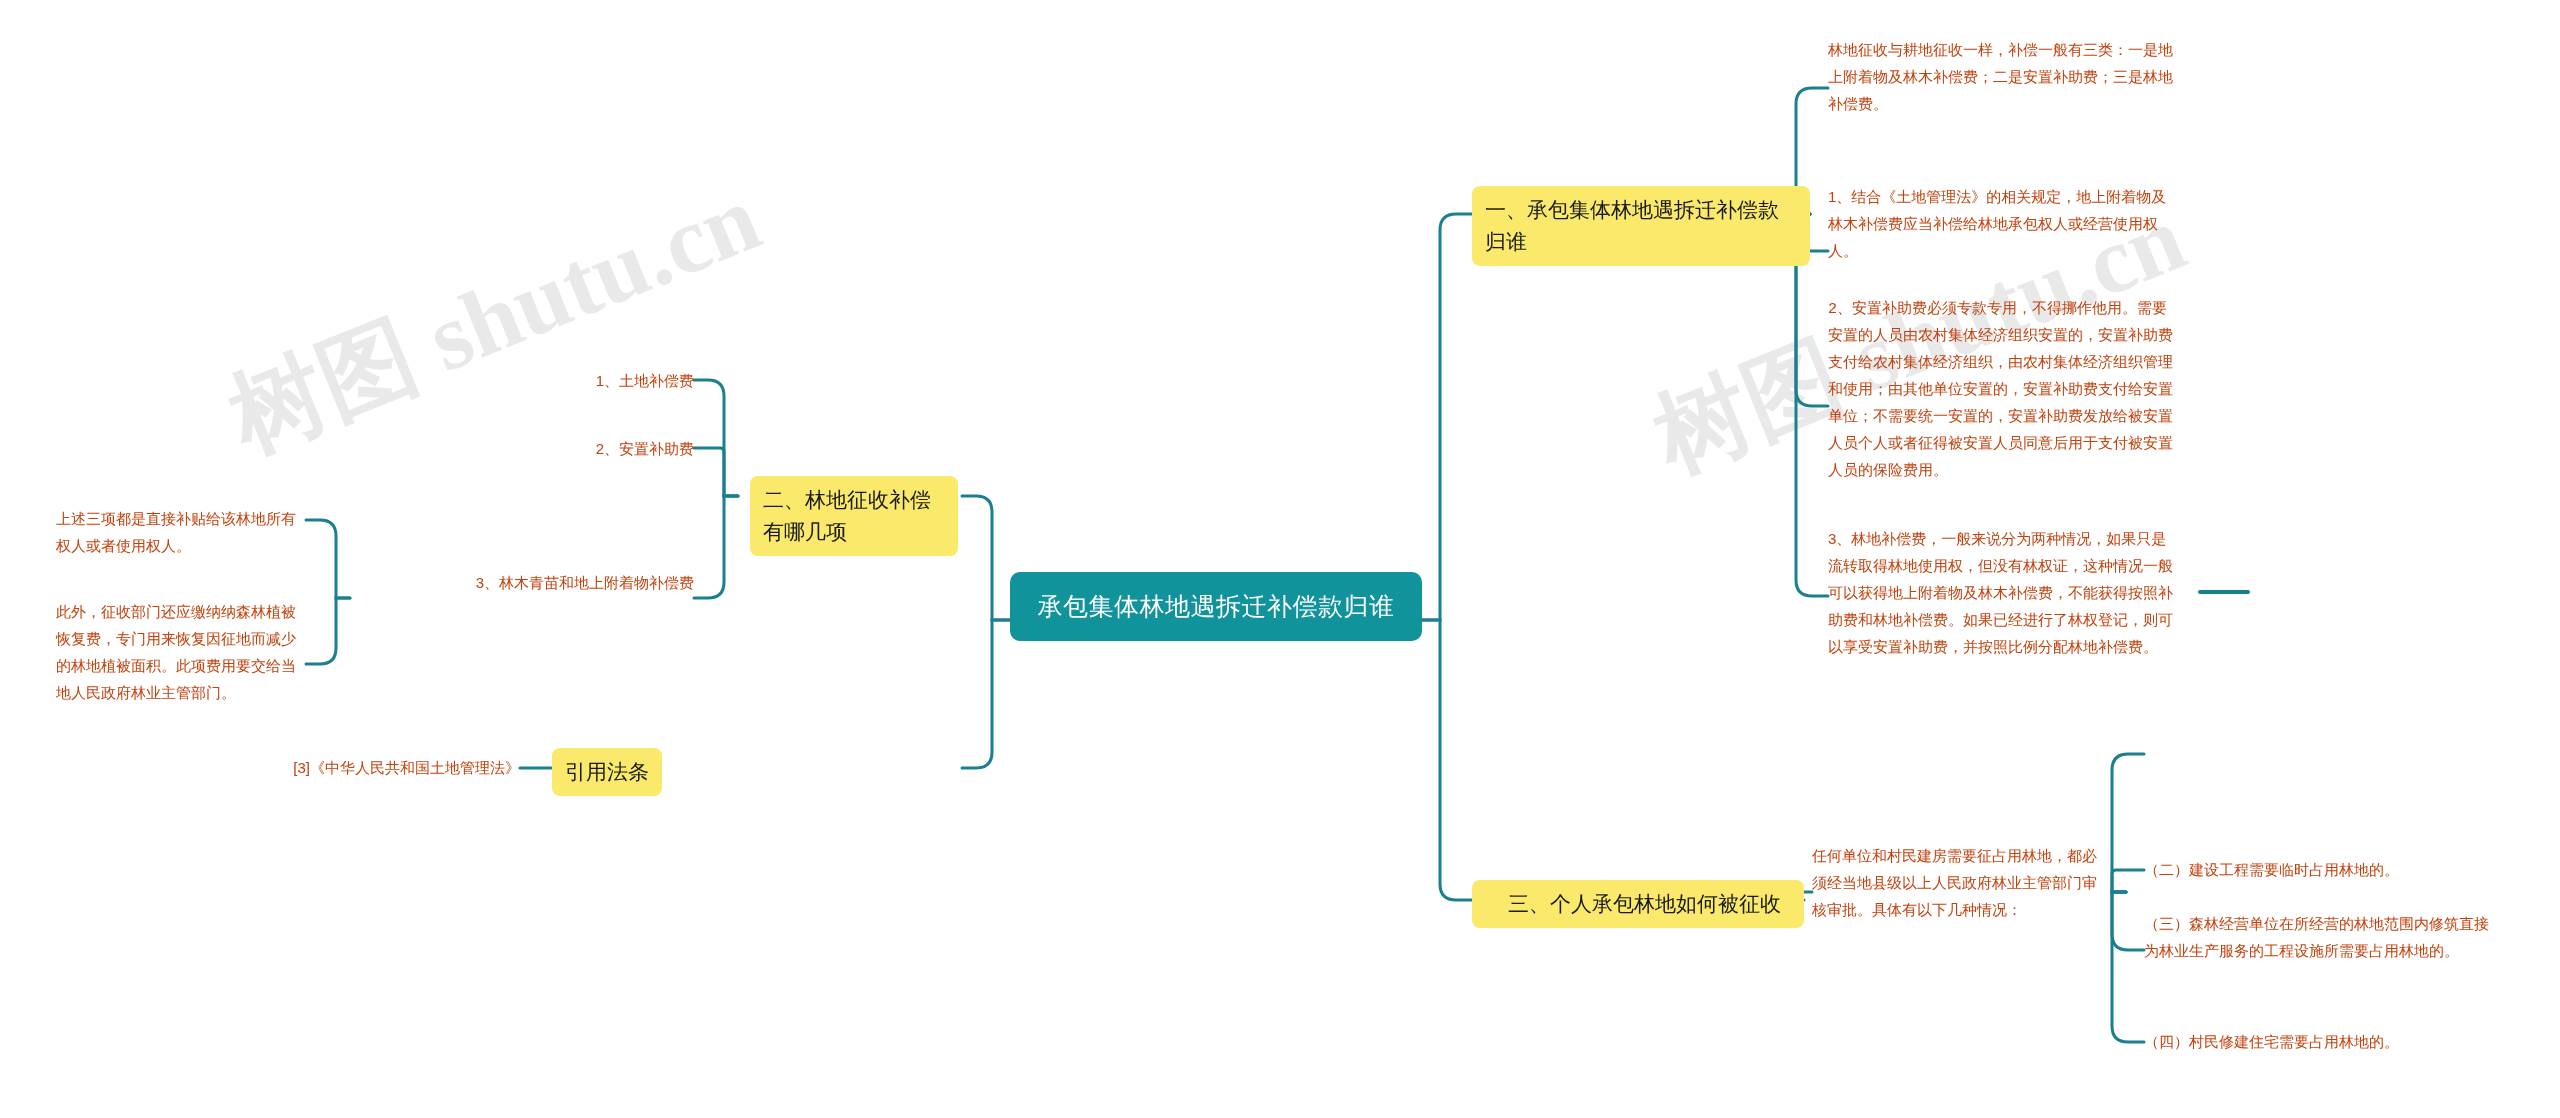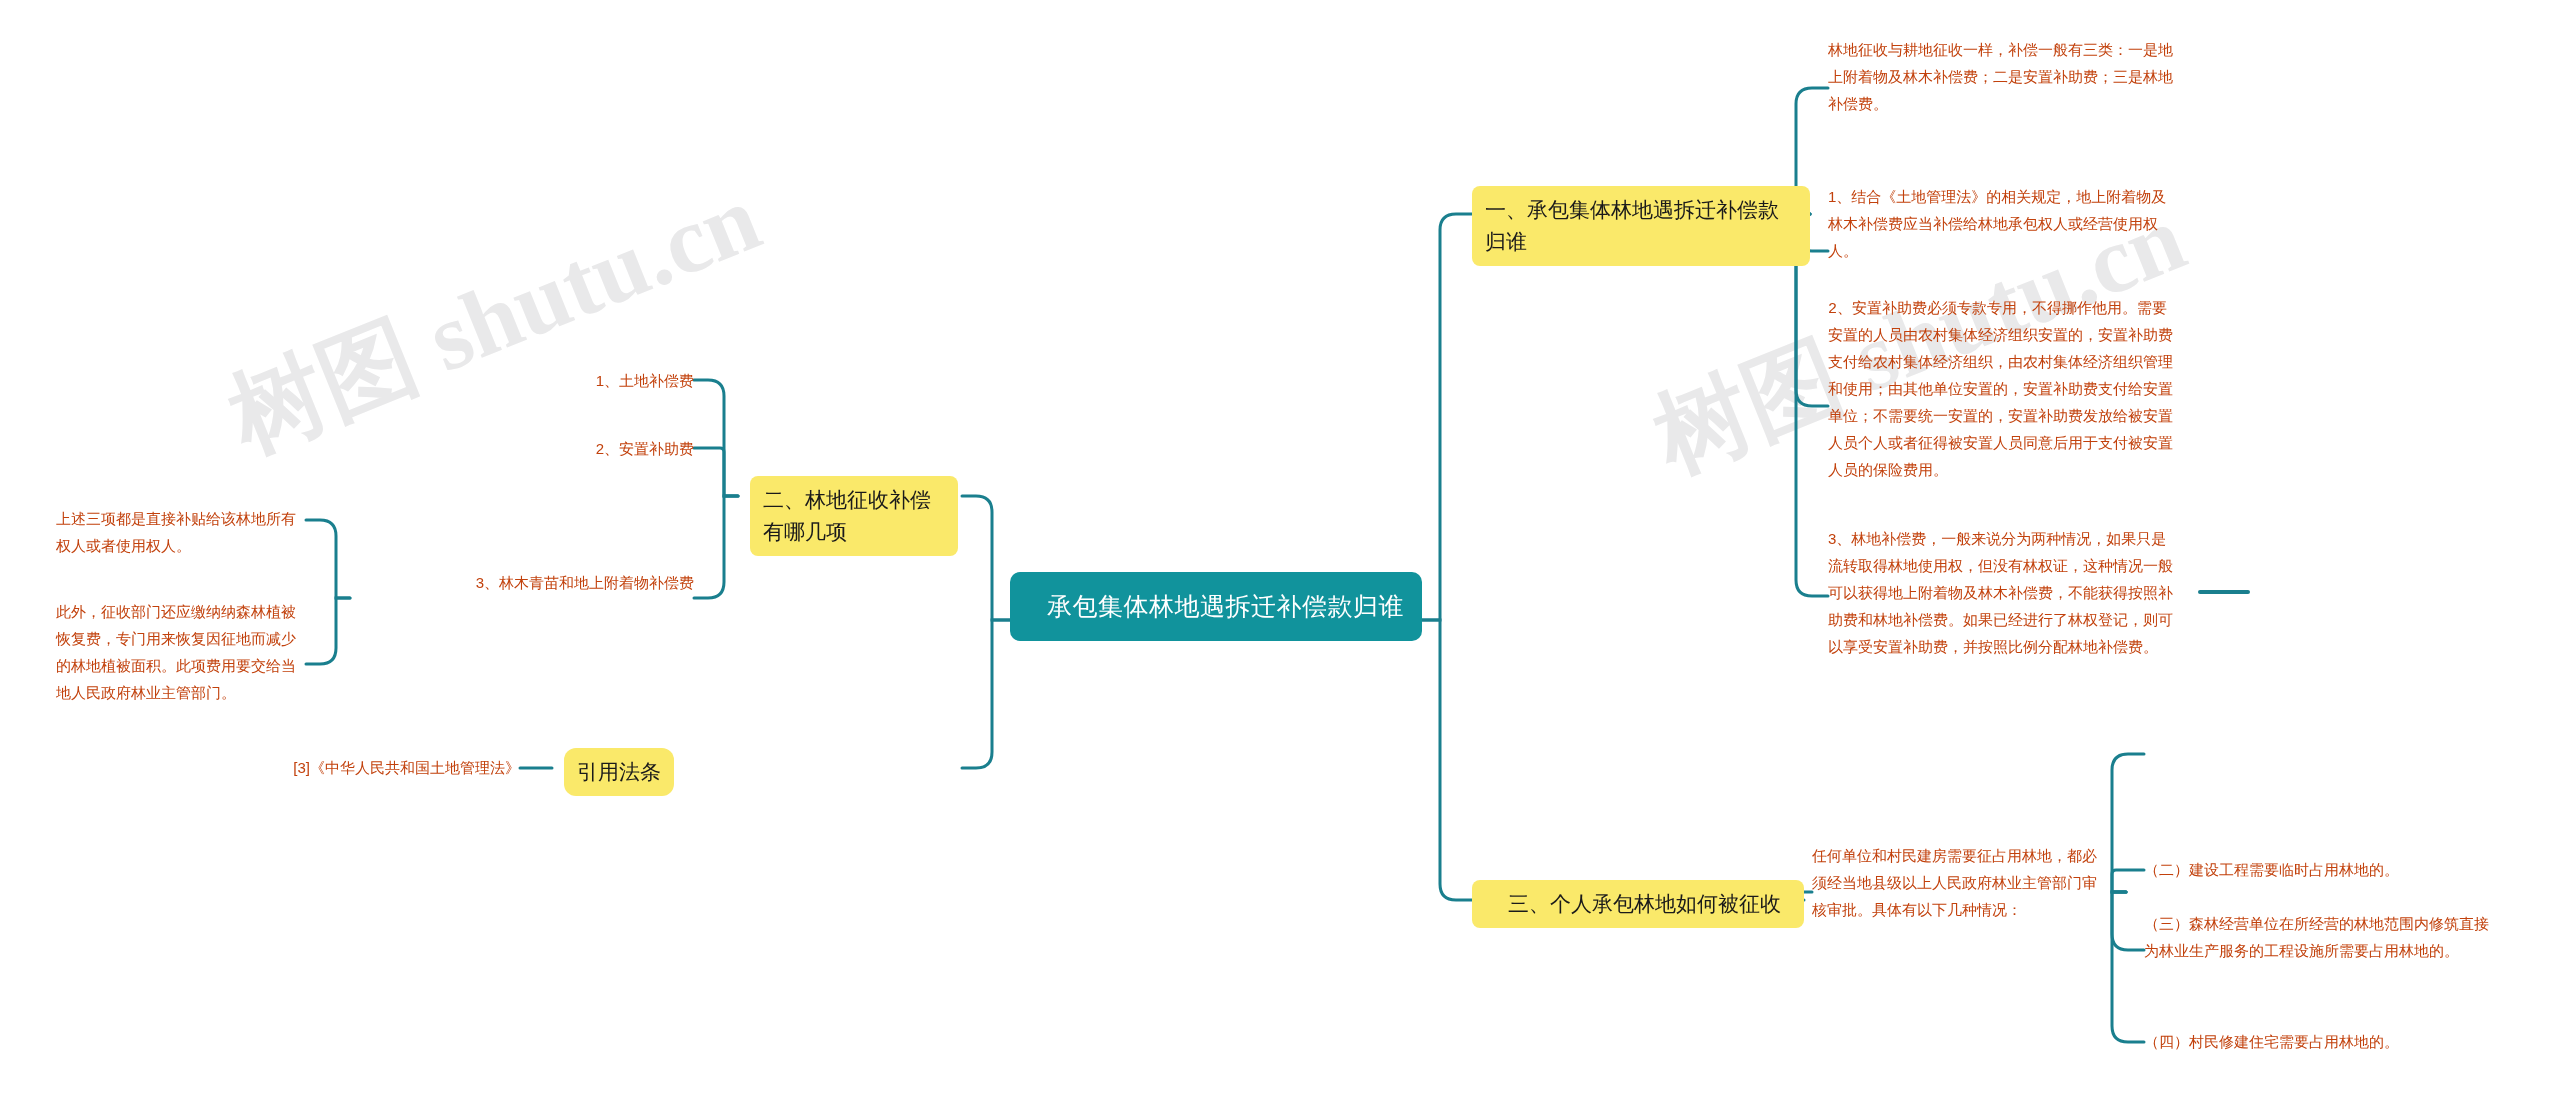--- a/index.html
+++ b/index.html
@@ -16,21 +16,21 @@
     font-family:"Liberation Serif","DejaVu Serif",serif;
     user-select:none;white-space:nowrap;
   }
   .wm.a{left:215px;top:255px;transform:rotate(-22deg);}
   .wm.b{left:1640px;top:275px;transform:rotate(-22deg);}
 
   .node{position:absolute;box-sizing:border-box;}
 
   .root{
     background:#11939c;color:#ffffff;border-radius:10px;
-    font-size:25px;line-height:37px;text-align:right;
+    font-size:25px;line-height:37px;text-align:center;
     padding:16px 18px;letter-spacing:.5px;
   }
   .branch{
     background:#fae96a;color:#1a1a1a;border-radius:8px;
     font-size:21px;line-height:32px;padding:8px 13px;
   }
   .leaf{
     color:#c2410c;font-size:15px;line-height:27px;
   }
   .leaf.r{text-align:right;}
@@ -91,21 +91,21 @@
 
   <div class="node branch" style="left:738px;top:476px;width:208px;margin-left:12px;">二、林地征收补偿有哪几项</div>
 
   <div class="node leaf r" style="left:334px;top:367px;width:360px;">1、土地补偿费</div>
   <div class="node leaf r" style="left:334px;top:435px;width:360px;">2、安置补助费</div>
   <div class="node leaf r" style="left:274px;top:569px;width:420px;">3、林木青苗和地上附着物补偿费</div>
 
   <div class="node leaf l" style="left:56px;top:505px;width:250px;">上述三项都是直接补贴给该林地所有权人或者使用权人。</div>
   <div class="node leaf l" style="left:56px;top:598px;width:250px;">此外，征收部门还应缴纳纳森林植被恢复费，专门用来恢复因征地而减少的林地植被面积。此项费用要交给当地人民政府林业主管部门。</div>
 
-  <div class="node branch" style="left:564px;top:748px;width:auto;border-radius:12px;">引用法条</div>
+  <div class="node branch" style="left:552px;top:748px;width:auto;">引用法条</div>
 
   <div class="node leaf r" style="left:160px;top:754px;width:360px;">[3]《中华人民共和国土地管理法》</div>
 
   <div class="node branch" style="left:1472px;top:880px;width:332px;padding-left:36px;">三、个人承包林地如何被征收</div>
 
   <div class="node leaf l" style="left:1812px;top:842px;width:290px;">任何单位和村民建房需要征占用林地，都必须经当地县级以上人民政府林业主管部门审核审批。具体有以下几种情况：</div>
 
   <div class="node leaf l" style="left:2144px;top:856px;width:356px;">（二）建设工程需要临时占用林地的。</div>
   <div class="node leaf l" style="left:2144px;top:910px;width:356px;">（三）森林经营单位在所经营的林地范围内修筑直接为林业生产服务的工程设施所需要占用林地的。</div>
   <div class="node leaf l" style="left:2144px;top:1028px;width:356px;">（四）村民修建住宅需要占用林地的。</div>

